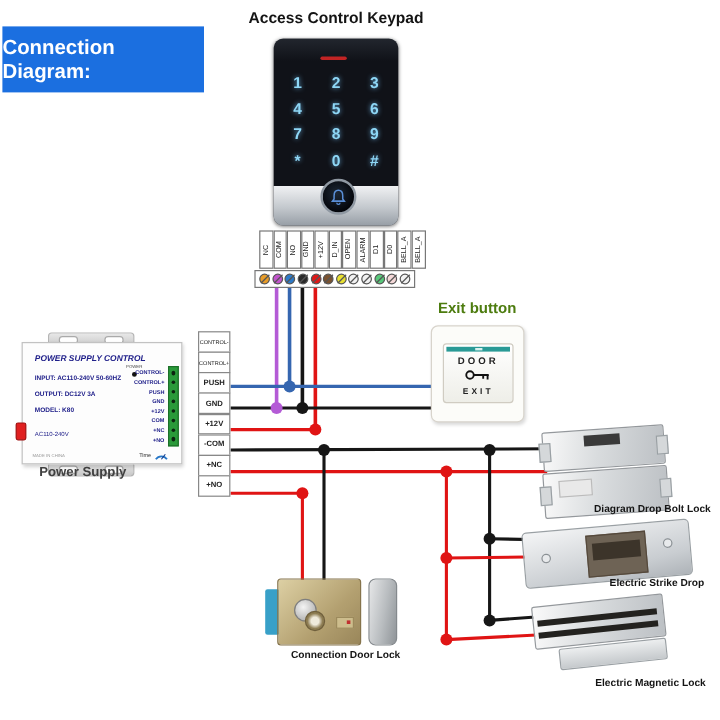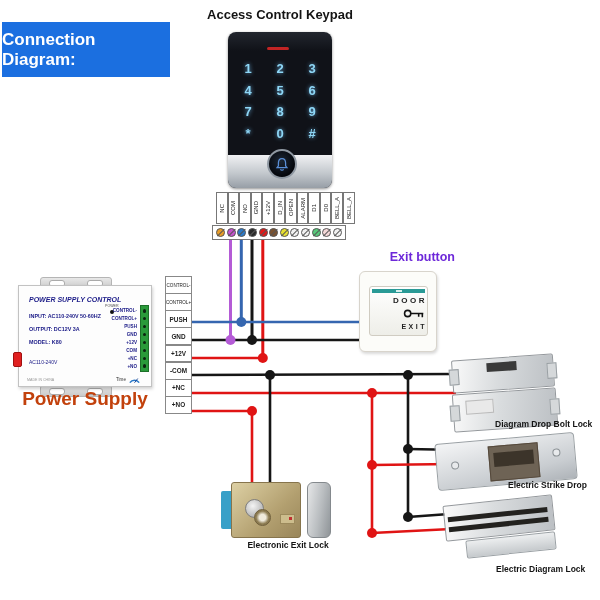--- a/index.html
+++ b/index.html
@@ -54,34 +54,34 @@
   .ps-power .dot{display:block;margin:2px auto 0;width:4px;height:4px;border-radius:50%;background:#111;}
   .ps-terms{position:absolute;right:14px;top:21px;width:40px;text-align:right;}
   .ps-term{font-size:4.6px;color:#20208a;font-weight:bold;line-height:8px;height:8px;}
   .ps-green{position:absolute;right:2px;top:19px;width:9px;height:67px;background:#2a9a3a;
             border:1px solid #1d7029;display:flex;flex-direction:column;align-items:center;
             justify-content:space-between;padding:3px 0;box-sizing:border-box;}
   .gdot{width:3.5px;height:3.5px;border-radius:50%;background:#0c2410;}
   .ps-time{position:absolute;right:10px;top:88px;font-size:4.6px;color:#333;display:flex;align-items:center;gap:2px;}
   .ps-led{position:absolute;left:-6px;top:66px;width:7px;height:13px;background:#e02020;
           border-radius:2px;border:1px solid #a01010;}
-  .ps-caption{left:20px;top:388px;width:130px;text-align:center;font-weight:bold;font-size:19px;color:#c2410c;}
+  .ps-caption{left:4px;top:388px;width:130px;text-align:center;font-weight:bold;font-size:11px;color:#404040;}
 
   
   .wstrip{left:165px;top:277px;width:27px;z-index:2;}
   .wrow{height:17.9px;border:0.8px solid #888;background:#fff;box-sizing:border-box;
         display:flex;align-items:center;justify-content:center;font-size:4.6px;color:#222;margin-top:-0.8px;}
   .wrow:nth-of-type(n+3){font-size:6.4px;font-weight:bold;}
 
   
-  .exit-title{left:365px;top:250px;width:90px;text-align:right;font-weight:bold;font-size:12.5px;color:#6d28d9;}
+  .exit-title{left:365px;top:250px;width:90px;text-align:left;font-weight:bold;font-size:12.5px;color:#4d7c0f;}
   .exit-plate{left:359px;top:271px;width:76px;height:79px;background:#fcfcf9;border:1px solid #d8d4cc;
               border-radius:6px;box-shadow:1px 2px 3px rgba(0,0,0,.15);}
   .exit-btn{position:absolute;left:9px;top:14px;width:57px;height:48px;background:linear-gradient(#ffffff,#eeeee8);
-            border:1px solid #d0ccc2;border-radius:3px;overflow:hidden;text-align:right;}
+            border:1px solid #d0ccc2;border-radius:3px;overflow:hidden;text-align:center;}
   .exit-stripe{height:4.5px;background:#2a9a96;margin:1.5px 2px 3px;position:relative;}
   .exit-stripe::after{content:'';position:absolute;left:45%;top:1.5px;width:6px;height:1.5px;background:#d8f0ee;}
   .exit-door{font-size:8px;font-weight:bold;letter-spacing:2.5px;color:#222;}
   .exit-exit{font-size:7px;font-weight:bold;letter-spacing:2.5px;color:#222;}
 
   
   .metal{background:linear-gradient(100deg,#fafafa,#d9dcde 45%,#bcc0c4);border:1px solid #94989c;}
   .dropbolt1{left:452px;top:357px;width:100px;height:31px;transform:rotate(-4deg);border-radius:2px;}
   .dropbolt2{left:453px;top:391px;width:102px;height:36px;transform:rotate(-4deg);border-radius:2px;}
   .db-sticker{position:absolute;left:34px;top:4px;width:30px;height:9px;background:#3a3a3a;}
@@ -345,24 +345,24 @@
     <i class="strike-hole" style="left:14px;top:18px;"></i>
     <i class="strike-hole" style="right:14px;top:14px;"></i>
   </div>
   <div class="abs comp lock-caption" style="left:508px;top:480px;">Electric Strike Drop</div>
 
   <div class="abs comp metal maglock">
     <div class="mag-stripe" style="top:11px;"></div>
     <div class="mag-stripe" style="top:21px;"></div>
   </div>
   <div class="abs comp magplate"></div>
-  <div class="abs comp lock-caption" style="left:496px;top:564px;">Electric Diagram Lock</div>
+  <div class="abs comp lock-caption" style="left:496px;top:564px;">Electric Magnetic Lock</div>
 
   <div class="abs comp doorlock-blue"></div>
   <div class="abs comp doorlock">
     <div class="dl-knob"></div>
     <div class="dl-key"></div>
     <div class="dl-sticker"></div>
   </div>
   <div class="abs comp dl-strike"></div>
-  <div class="abs comp lock-caption dl-caption">Electronic Exit Lock</div>
+  <div class="abs comp lock-caption dl-caption">Connection Door Lock</div>
 
 </div>
 
 </body></html>

